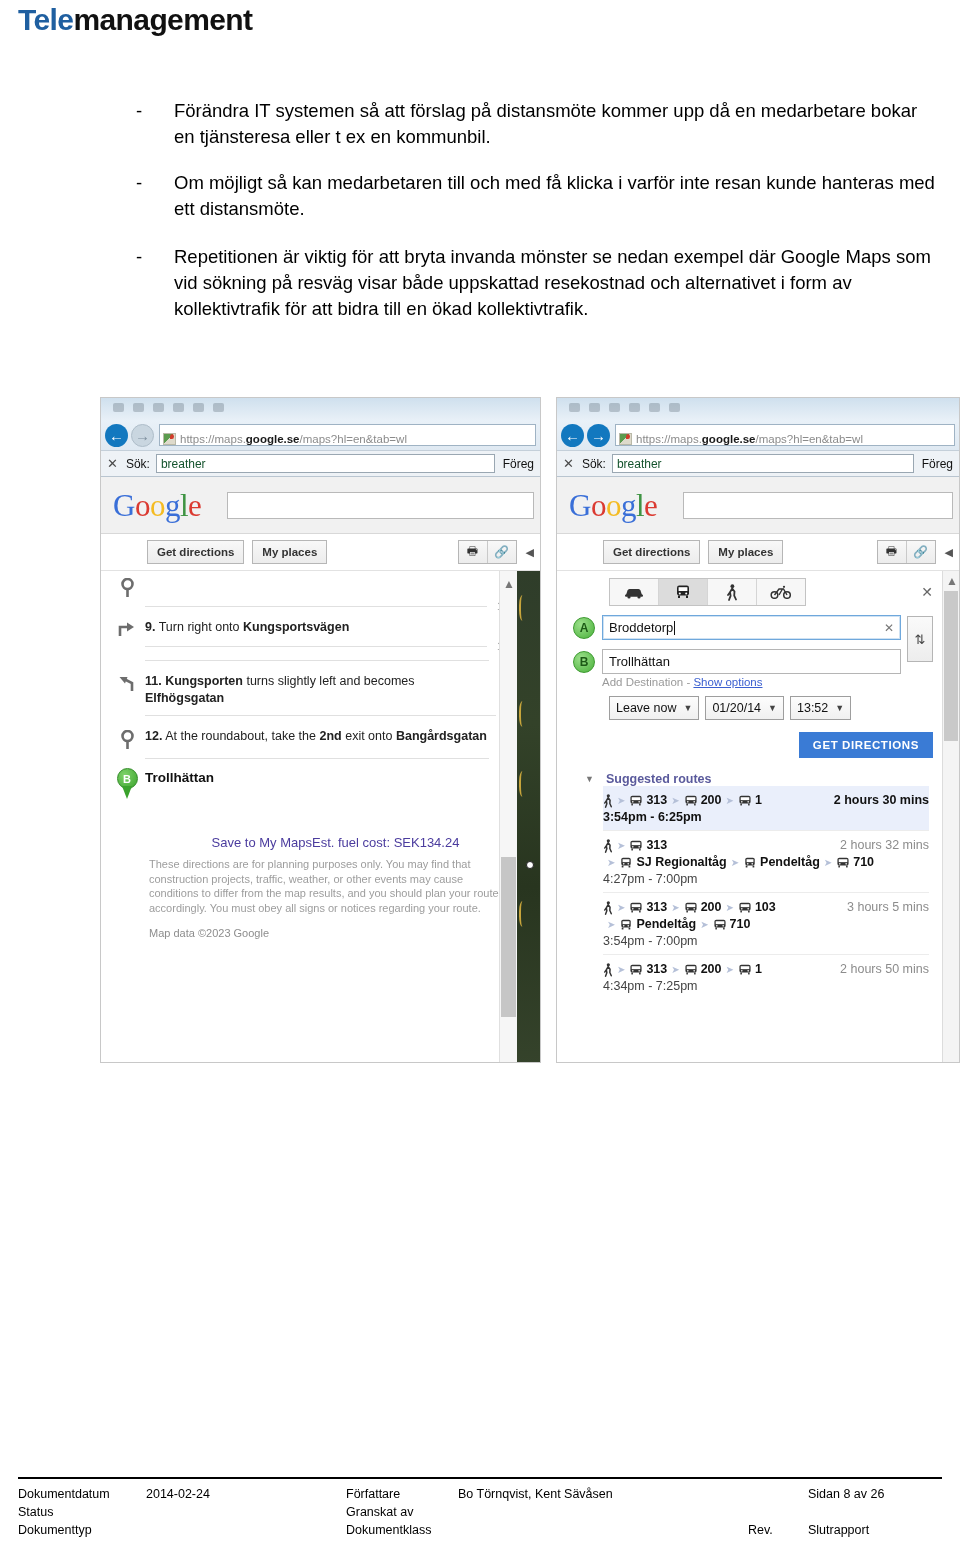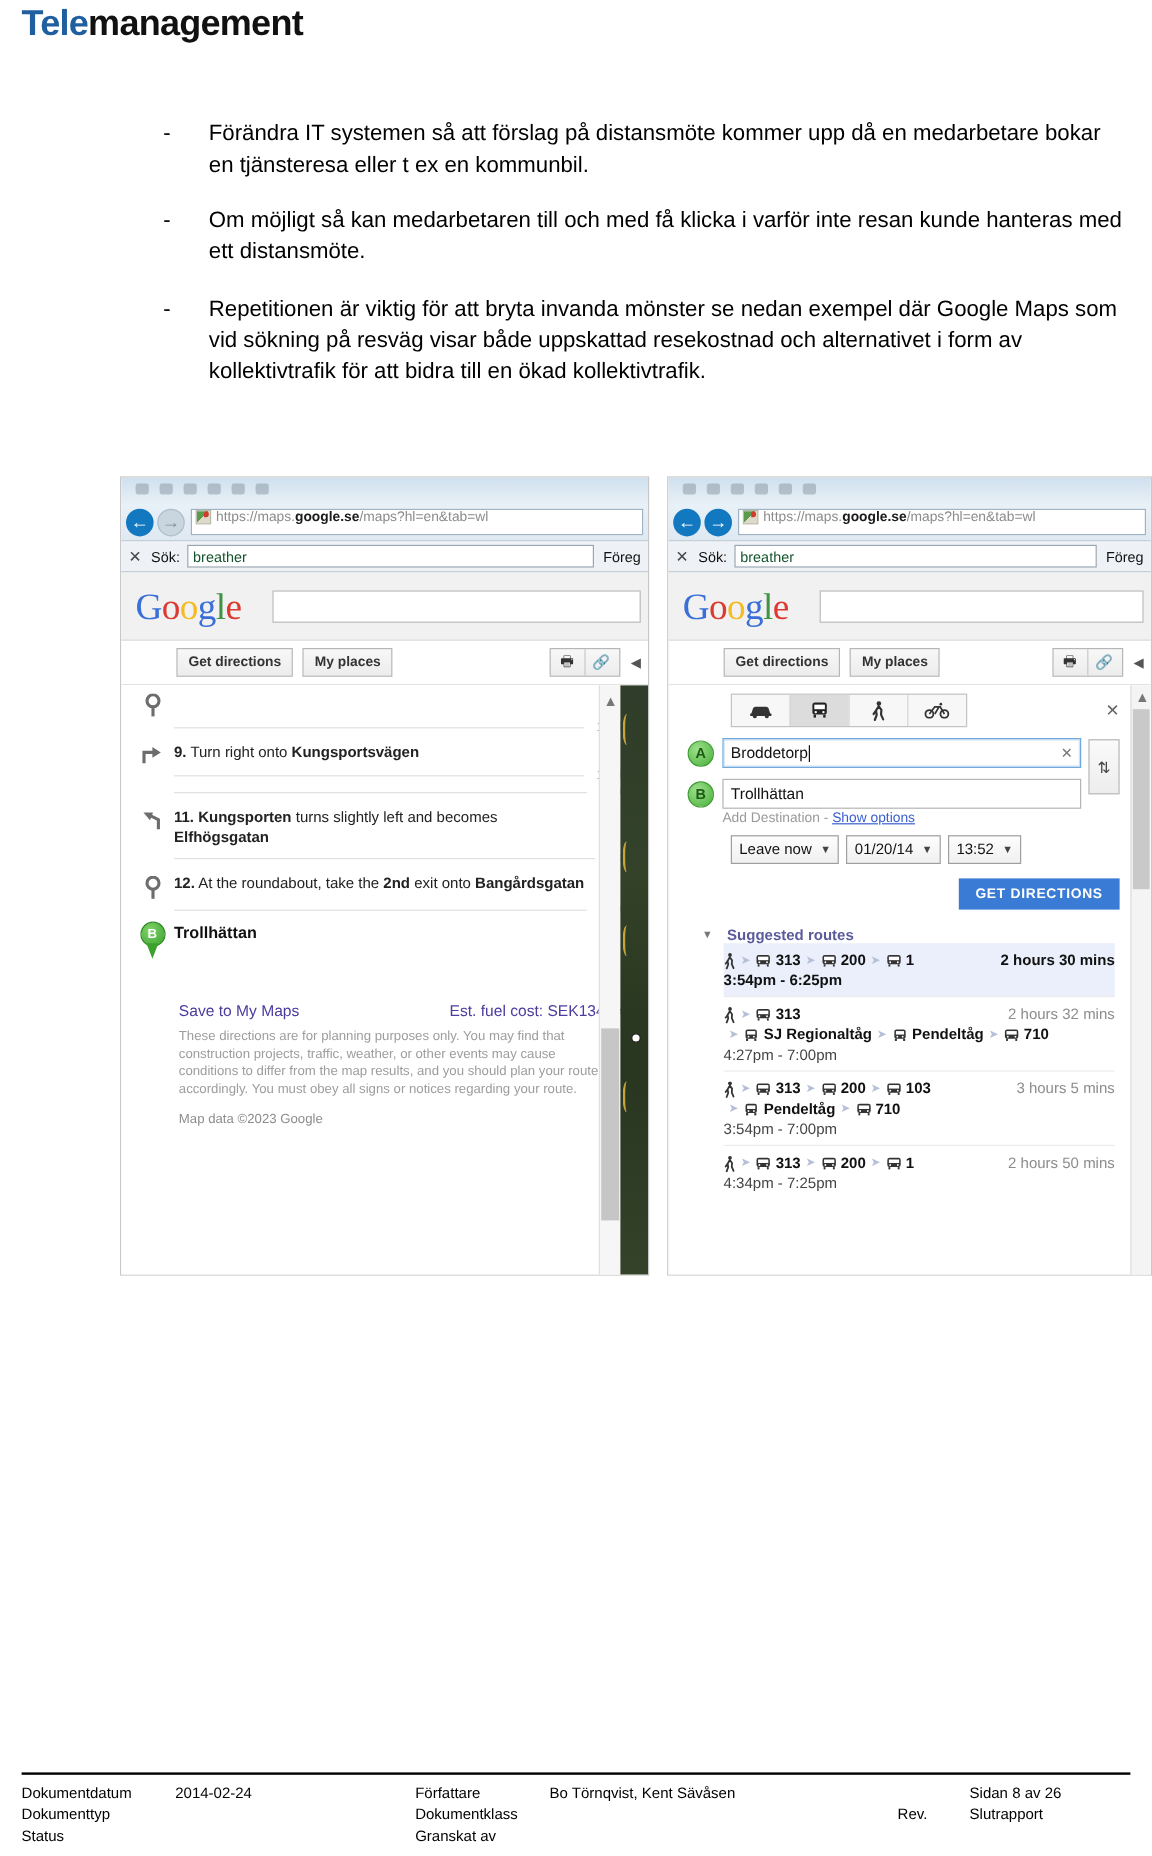--- a/index.html
+++ b/index.html
@@ -115,21 +115,21 @@
     box-sizing: border-box;
     margin-left: 3px;
   }
   .urlbar {
     flex: 1 1 auto;
     margin-left: 5px;
     height: 20px;
     background: #fff;
     border: 1px solid #9fb3c4;
     display: flex;
-    align-items: flex-start;
+    align-items: flex-end;
     padding: 0 3px;
     font-size: 11.5px;
     white-space: nowrap;
     overflow: hidden;
   }
   .favicon {
     width: 13px; height: 12px;
     flex: 0 0 auto;
     margin-right: 4px;
     background:
@@ -322,21 +322,21 @@
     font-size: 13.5px;
     font-weight: bold;
     color: #111;
     padding-top: 2px;
   }
   .links-row {
     display: flex;
     margin: 46px 18px 0 48px;
     font-size: 13px;
     color: #4b3c9e;
-    justify-content: space-between;
+    justify-content: center;
   }
   .disclaimer {
     margin: 7px 34px 0 48px;
     font-size: 11px;
     line-height: 14.5px;
     color: #9d9d9d;
   }
   .mapdata {
     margin: 12px 0 0 48px;
     font-size: 11px;
@@ -1139,30 +1139,30 @@
     <tbody>
         <tr>
       <td class="fc1">Dokumentdatum</td>
       <td class="fc2">2014-02-24</td>
       <td class="fc3">Författare</td>
       <td class="fc4">Bo Törnqvist, Kent Sävåsen</td>
       <td class="fc5"></td>
       <td>Sidan 8 av 26</td>
     </tr>
     <tr>
+      <td class="fc1">Status</td>
+      <td class="fc2"></td>
+      <td class="fc3">Granskat av</td>
+      <td class="fc4"></td>
+      <td class="fc5"></td>
+      <td></td>
+    </tr>
+    <tr>
       <td class="fc1">Dokumenttyp</td>
       <td class="fc2"></td>
       <td class="fc3">Dokumentklass</td>
       <td class="fc4"></td>
       <td class="fc5">Rev.</td>
       <td>Slutrapport</td>
     </tr>
-    <tr>
-      <td class="fc1">Status</td>
-      <td class="fc2"></td>
-      <td class="fc3">Granskat av</td>
-      <td class="fc4"></td>
-      <td class="fc5"></td>
-      <td></td>
-    </tr>
   </tbody>
     </table>
 </div>
 
 </body></html>

